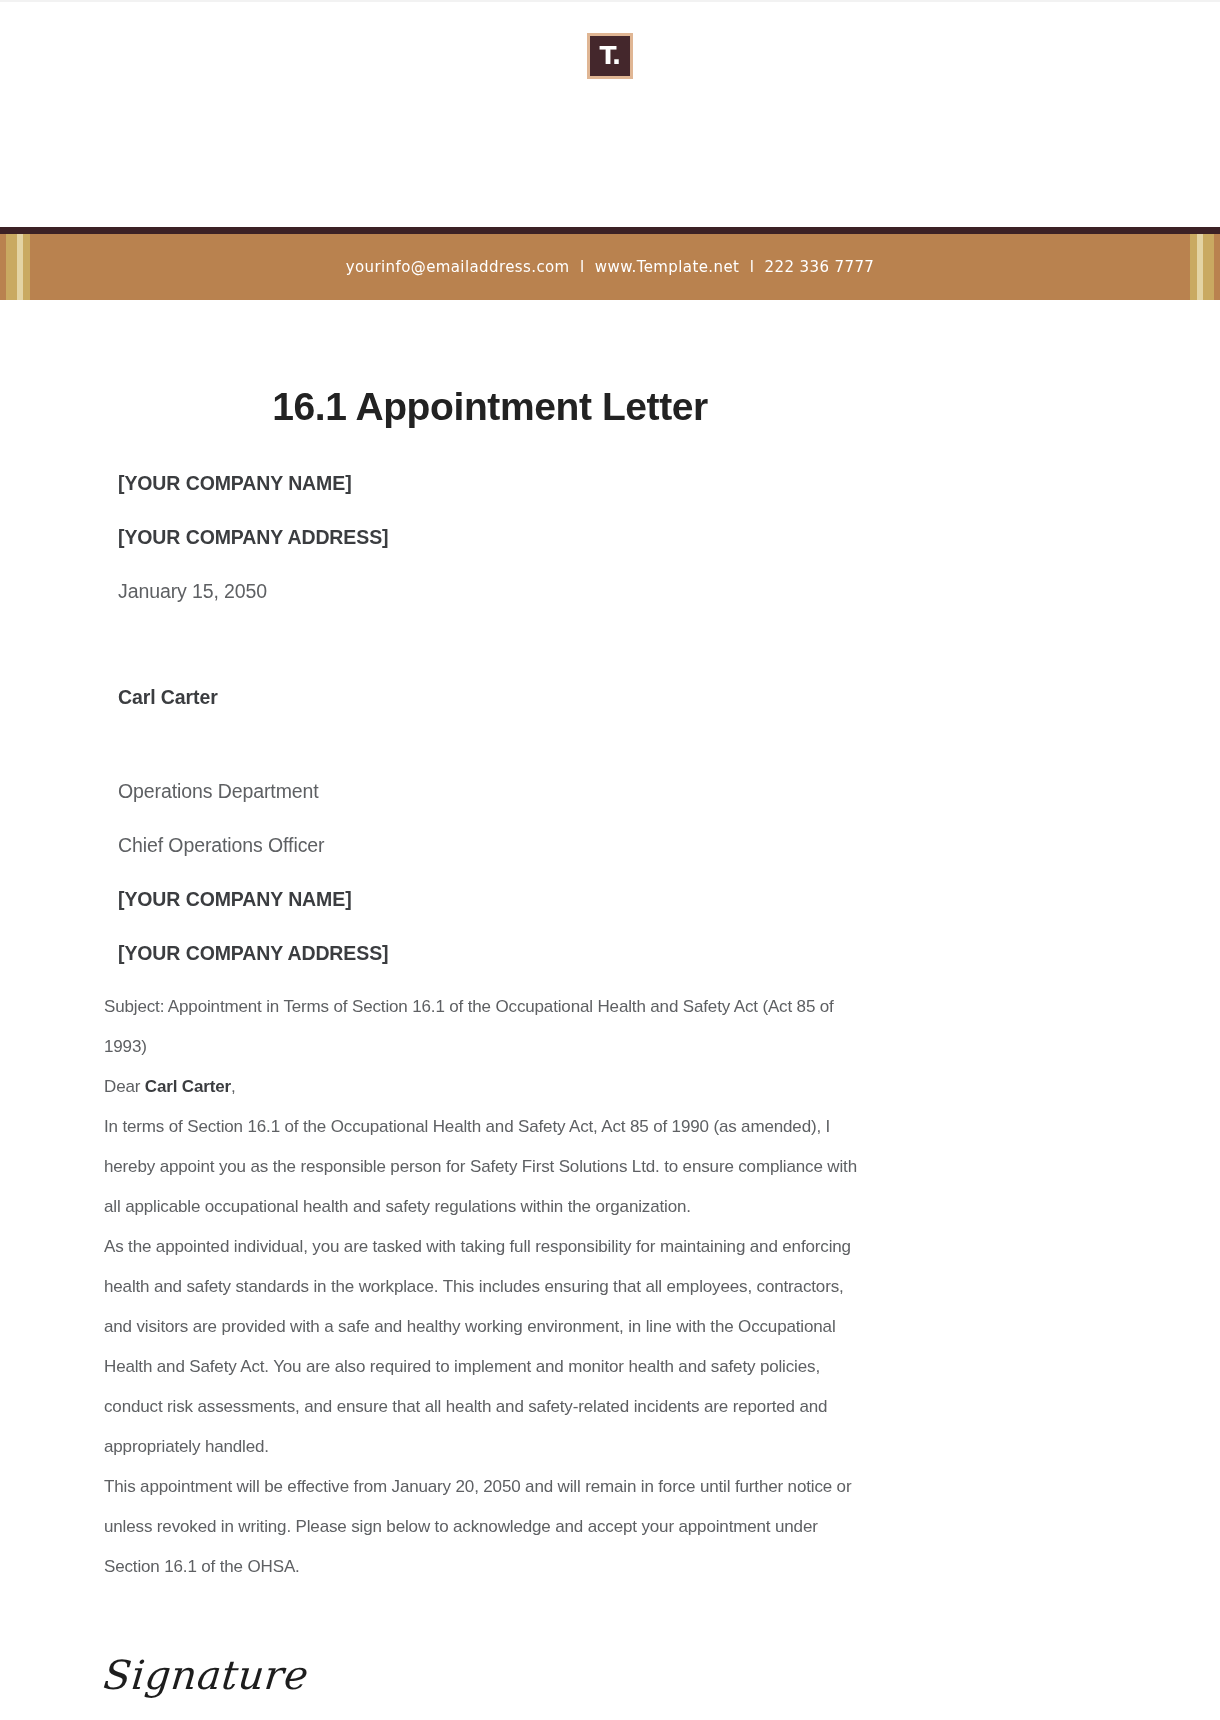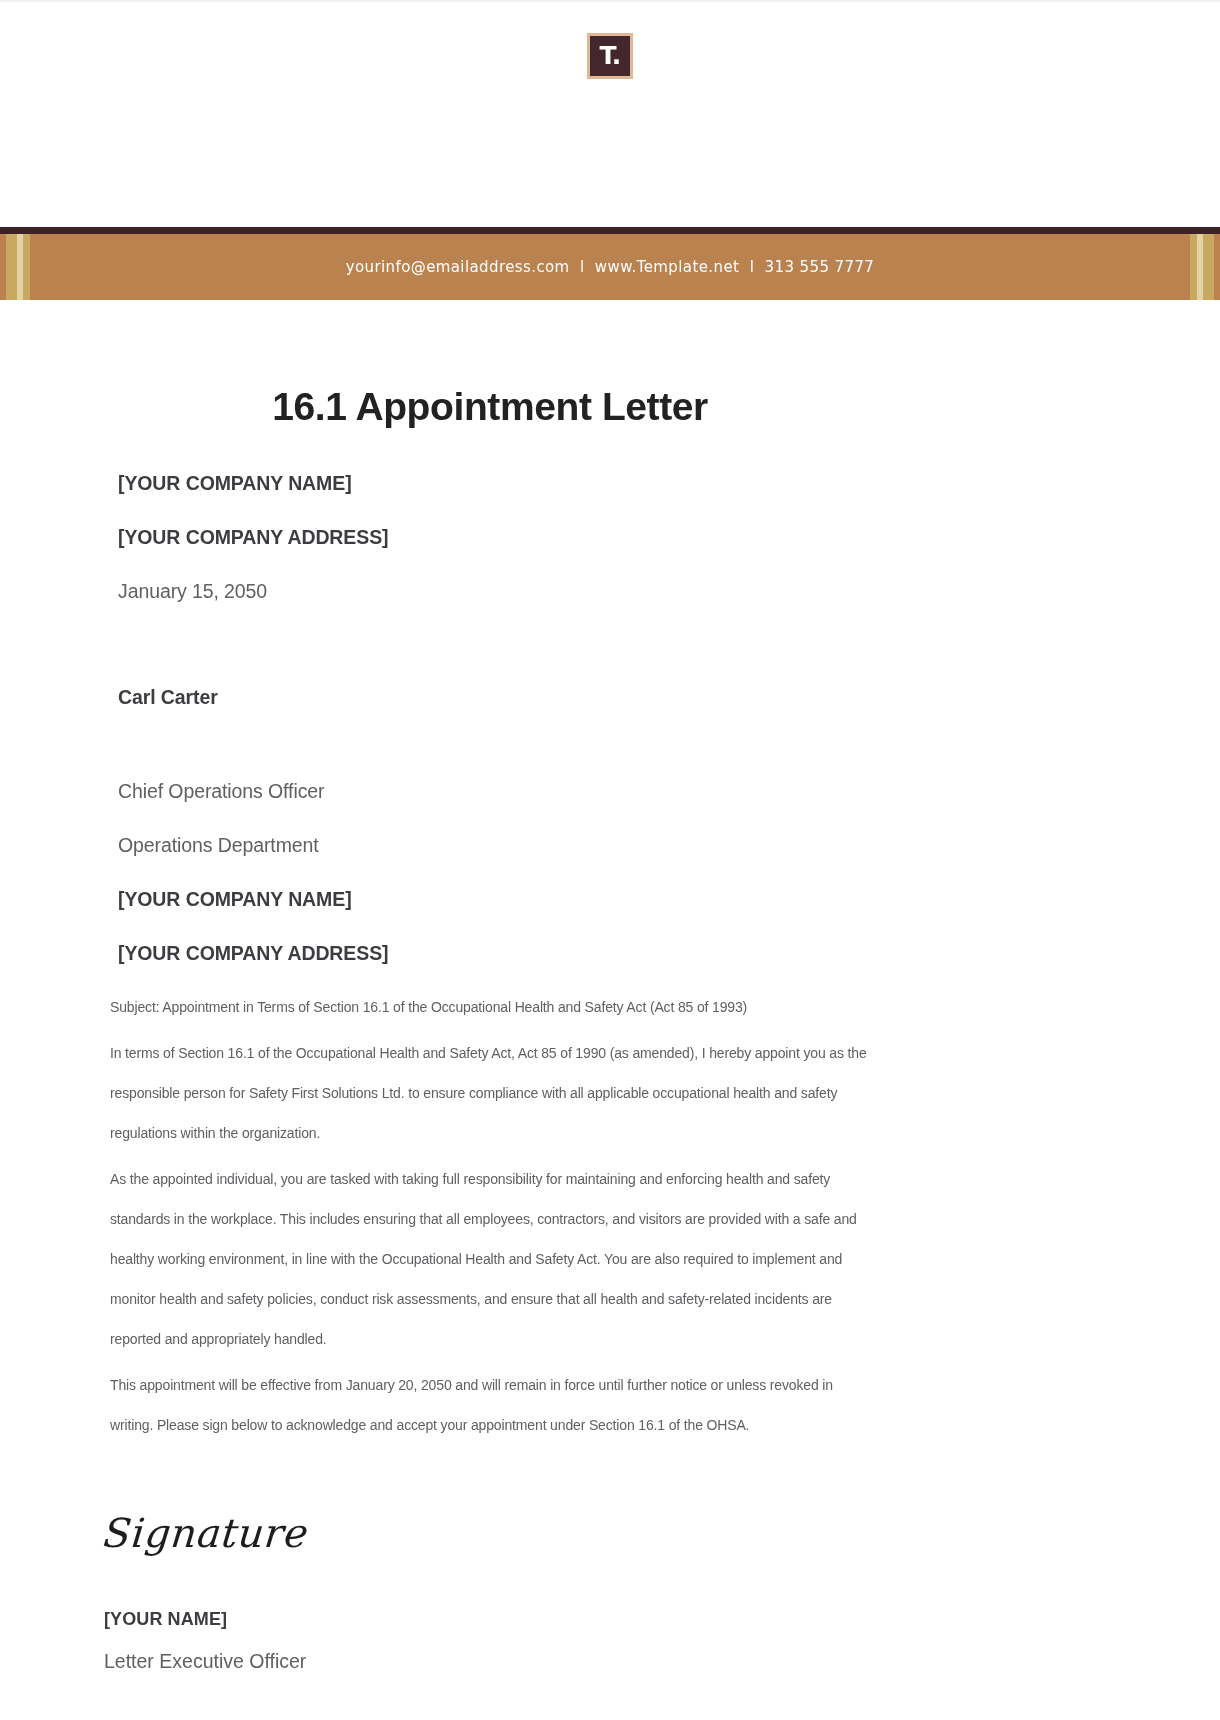--- a/index.html
+++ b/index.html
@@ -144,24 +144,24 @@
     margin: 14px;
     letter-spacing: -0.1px;
   }
   .line.bold {
     font-weight: 700;
     color: #3b3d40;
   }
 
   .para {
     font-family: "Liberation Sans", sans-serif;
-    font-size: 14px;
+    font-size: 17px;
     color: #5e6063;
     line-height: 40px;
-    margin: 6px;
+    margin: 0;
     letter-spacing: -0.15px;
     text-align: left;
   }
   .para b { font-weight: 700; color: #3b3d40; }
 
   .gap-sm { height: 26px; }
   .gap-md { height: 38px; }
 
   
   .sig-block { margin-top: 68px; }
@@ -206,45 +206,46 @@
 
   <div class="contact-band">
     <div class="band-topline"></div>
     <div class="band-body">
       <div class="band-stripe stripe-l1"></div>
       <div class="band-stripe stripe-l2"></div>
       <div class="band-stripe stripe-l3"></div>
       <div class="band-stripe stripe-r1"></div>
       <div class="band-stripe stripe-r2"></div>
       <div class="band-stripe stripe-r3"></div>
-      <div class="band-text">yourinfo@emailaddress.com  l  www.Template.net  l  313 555 7777</div>
+      <div class="band-text">yourinfo@emailaddress.com  l  www.Template.net  l  222 336 7777</div>
     </div>
   </div>
 
   <div class="doc">
 
     <h1 class="doc-title">16.1 Appointment Letter</h1>
 
     <div class="content">
 
       <p class="line bold">[YOUR COMPANY NAME]</p>
       <p class="line bold">[YOUR COMPANY ADDRESS]</p>
       <p class="line">January 15, 2050</p>
 
       <div class="gap-md"></div>
 
       <p class="line bold">Carl Carter</p>
       <div class="gap-sm"></div>
+      <p class="line">Operations Department</p>
       <p class="line">Chief Operations Officer</p>
-      <p class="line">Operations Department</p>
       <p class="line bold">[YOUR COMPANY NAME]</p>
       <p class="line bold">[YOUR COMPANY ADDRESS]</p>
 
       <p class="para">Subject: Appointment in Terms of Section 16.1 of the Occupational Health and Safety Act (Act 85 of 1993)</p>
 
+      <p class="para"><span>Dear </span><b>Carl Carter</b><span>,</span></p>
 
       <p class="para">In terms of Section 16.1 of the Occupational Health and Safety Act, Act 85 of 1990 (as amended), I hereby appoint you as the responsible person for Safety First Solutions Ltd. to ensure compliance with all applicable occupational health and safety regulations within the organization.</p>
       <p class="para">As the appointed individual, you are tasked with taking full responsibility for maintaining and enforcing health and safety standards in the workplace. This includes ensuring that all employees, contractors, and visitors are provided with a safe and healthy working environment, in line with the Occupational Health and Safety Act. You are also required to implement and monitor health and safety policies, conduct risk assessments, and ensure that all health and safety-related incidents are reported and appropriately handled.</p>
       <p class="para">This appointment will be effective from January 20, 2050 and will remain in force until further notice or unless revoked in writing. Please sign below to acknowledge and accept your appointment under Section 16.1 of the OHSA.</p>
 
 
       <div class="sig-block">
         <p class="sig-script">Signature</p>
         <p class="sig-name">[YOUR NAME]</p>
         <p class="sig-role">Letter Executive Officer</p>

